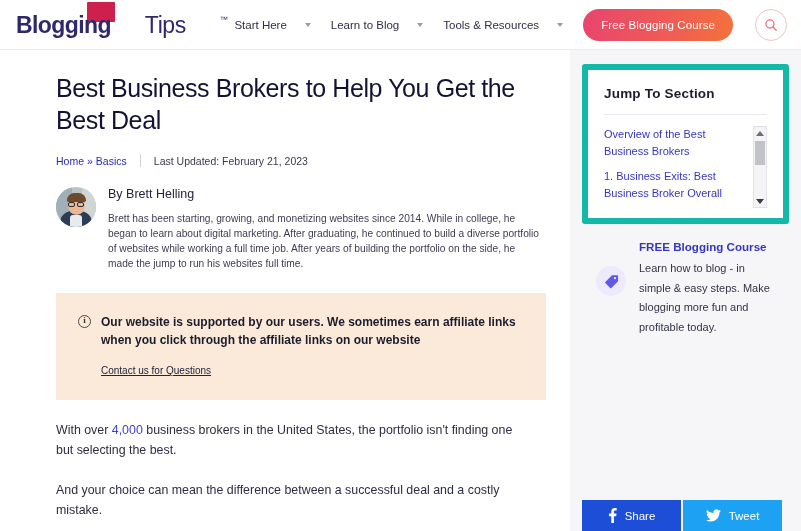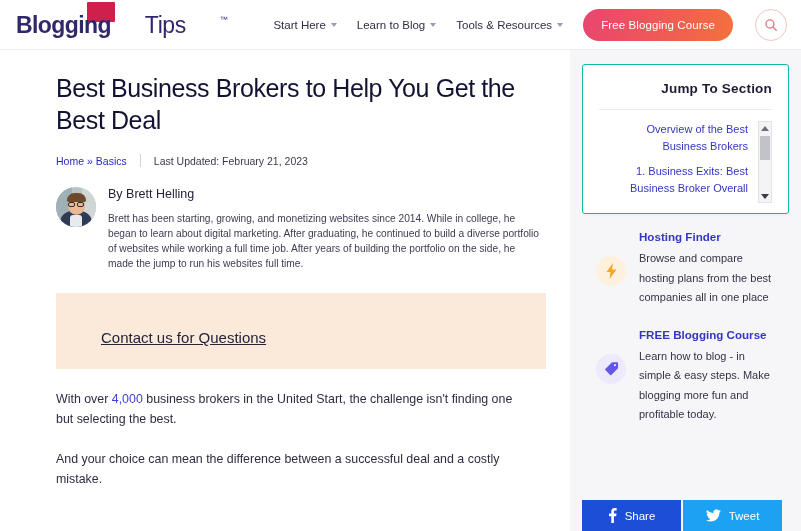--- a/index.html
+++ b/index.html
@@ -72,21 +72,21 @@
   
   .main-nav {
     margin-left: auto;
     display: flex;
     align-items: center;
     gap: 20px;
   }
   .nav-item {
     display: flex;
     align-items: center;
-    gap: 5px;
+    gap: 18px;
     font-size: 11.5px;
     color: #2f2f46;
     cursor: pointer;
     white-space: nowrap;
   }
   .chev {
     width: 0; height: 0;
     border-left: 3.5px solid transparent;
     border-right: 3.5px solid transparent;
     border-top: 4px solid #9a9ab0;
@@ -225,21 +225,21 @@
   .disc-text {
     font-size: 12px;
     font-weight: 700;
     line-height: 1.5;
     color: #1c1c2c;
   }
   .disc-link {
     display: inline-block;
     margin-top: 16px;
     margin-left: 23px;
-    font-size: 15px;
+    font-size: 10px;
     color: #23233a;
     text-decoration: underline;
     cursor: pointer;
   }
 
   .body-p {
     font-size: 12.4px;
     line-height: 1.62;
     color: #2d2d42;
     margin-top: 19px;
@@ -250,25 +250,24 @@
 
   
   .sidebar {
     width: 231px;
     background: #f6f6f8;
     padding: 14px 12px 0 12px;
     position: relative;
   }
   .card {
     background: #ffffff;
-    border: 1px solid #14b8a6;
+    border: 6px solid #14b8a6;
     border-radius: 3px;
     box-shadow: 0 1px 2px rgba(0,0,0,0.04);
     padding: 16px 16px 10px 16px;
-    text-align: right;
   }
   .card-title {
     font-size: 13.5px;
     font-weight: 700;
     color: #1c1c33;
     letter-spacing: 0.2px;
   }
   .card-rule {
     height: 1px;
     background: #e9e9ef;
@@ -430,25 +429,29 @@
         <div class="g1"></div>
           <div class="g2"></div>
       </div>
       <div>
         <div class="author-name">By Brett Helling</div>
         <div class="author-bio">Brett has been starting, growing, and monetizing websites since 2014. While in college, he began to learn about digital marketing. After graduating, he continued to build a diverse portfolio of websites while working a full time job. After years of building the portfolio on the side, he made the jump to run his websites full time.</div>
       </div>
     </div>
 
     <div class="disclosure">
+      <div class="disc-row">
+        <span class="info-icon"></span>
+        <span class="disc-text">Our website is supported by our users. We sometimes earn affiliate links when you click through the affiliate links on our website</span>
+      </div>
       <a class="disc-link">Contact us for Questions</a>
     </div>
 
     <p class="body-p">
-      <span>With over </span><a class="inline-link">4,000</a><span> business brokers in the United Start, the challenge isn't finding one but selecting the best.</span>
+      <span>With over </span><a class="inline-link">4,000</a><span> business brokers in the United States, the portfolio isn't finding one but selecting the best.</span>
     </p>
     <p class="body-p">And your choice can mean the difference between a successful deal and a costly mistake.</p>
 
   </main>
 
   <aside class="sidebar">
     <div class="card">
       <div class="card-title">Jump To Section</div>
       <div class="card-rule"></div>
       <div class="toc-wrap">
@@ -462,31 +465,20 @@
               <span class="tri-up"></span>
             </div>
           <div class="sb-thumb"></div>
           <div class="sb-arrow sb-down">
               <span class="tri-dn"></span>
             </div>
         </div>
       </div>
     </div>
 
-    <div class="promo">
-      <div class="promo-ico ico-bolt">
-        <svg width="13" height="16" viewBox="0 0 12 16">
-            <polygon points="7.4,0 1,9 5,9 4,16 11,6.6 6.6,6.6" fill="#f5a623"></polygon>
-          </svg>
-      </div>
-      <div>
-        <div class="promo-title">Hosting Finder</div>
-        <div class="promo-text">Browse and compare hosting plans from the best companies all in one place</div>
-      </div>
-    </div>
 
     <div class="promo">
       <div class="promo-ico ico-tag">
         <svg width="15" height="15" viewBox="0 0 16 16">
           <path d="M8.6 1.2 H14.3 A0.7 0.7 0 0 1 15 1.9 V7.6 L7.8 14.8 A0.9 0.9 0 0 1 6.5 14.8 L1.4 9.7 A0.9 0.9 0 0 1 1.4 8.4 Z" fill="#6258e8"></path>
           <circle cx="11.7" cy="4.4" r="1.15" fill="#edeafd"></circle>
         </svg>
       </div>
       <div>
         <div class="promo-title">FREE Blogging Course</div>

